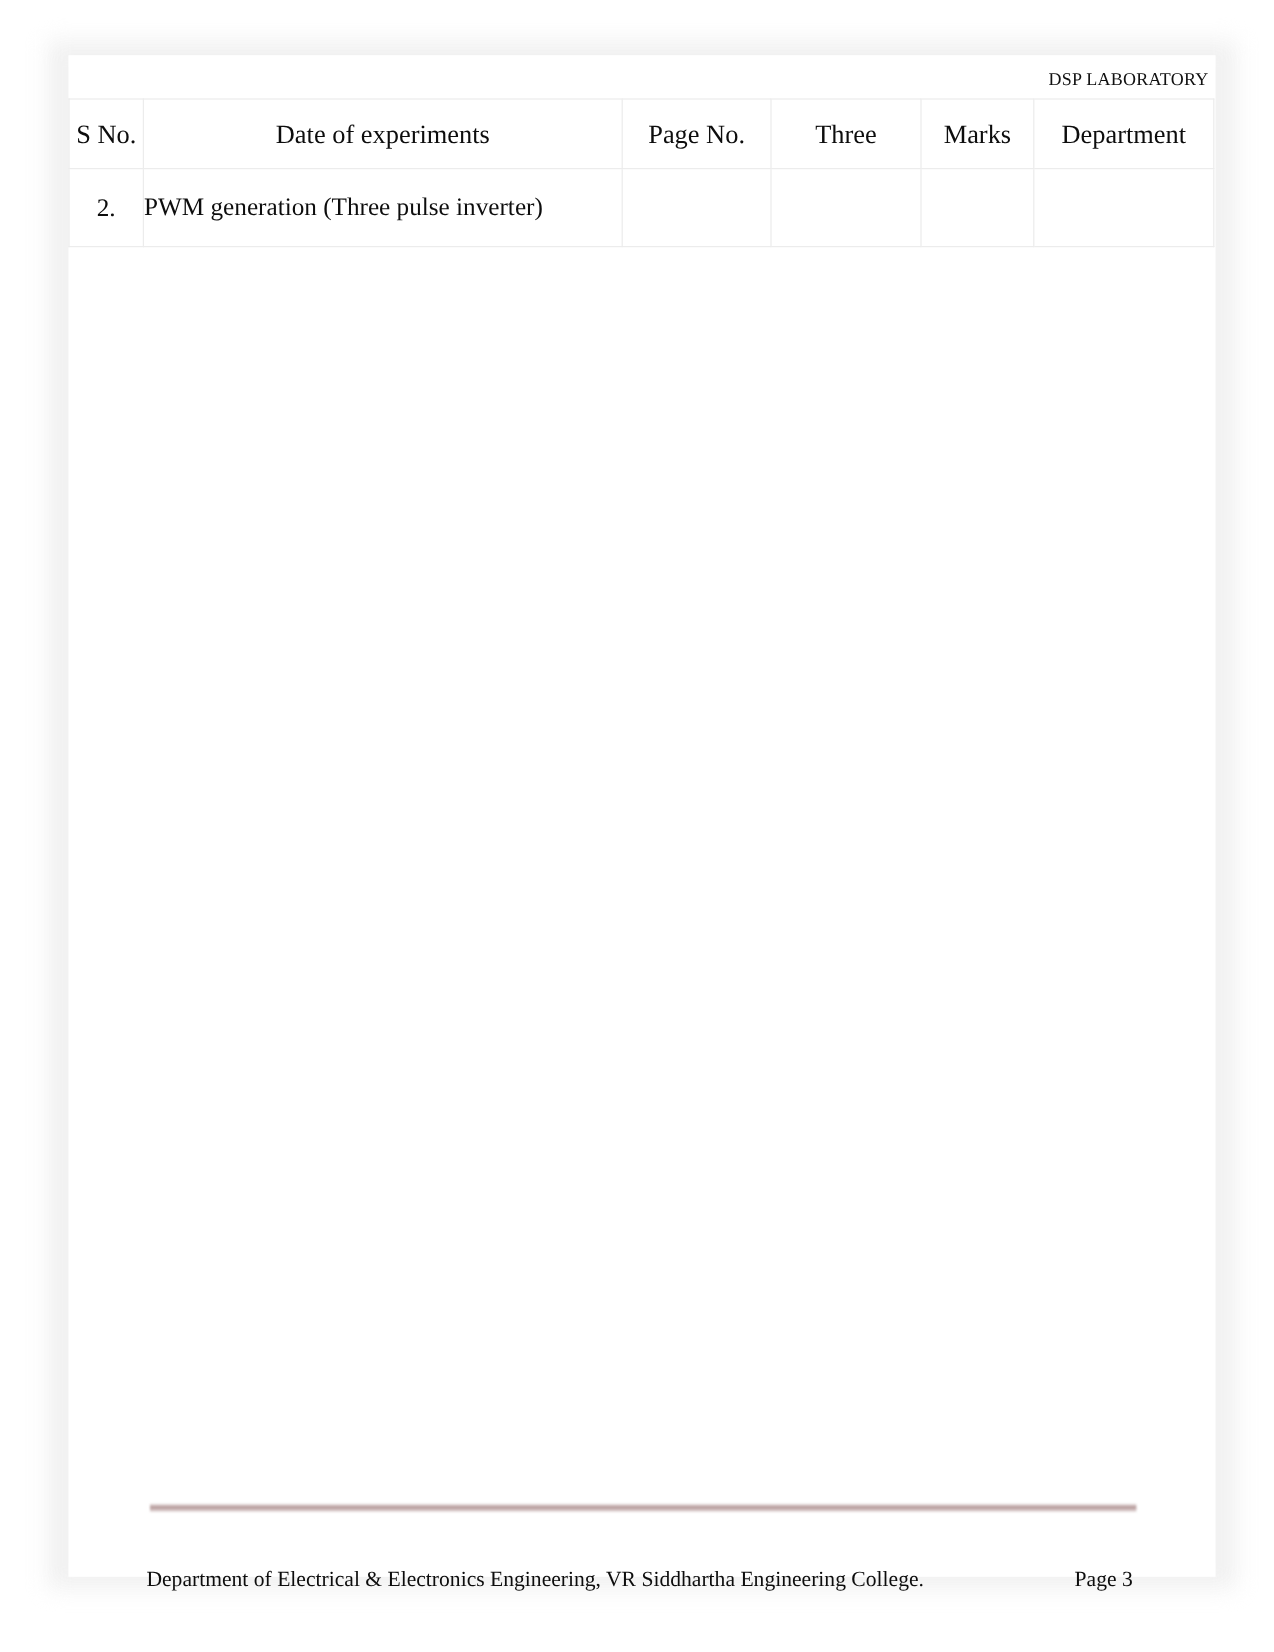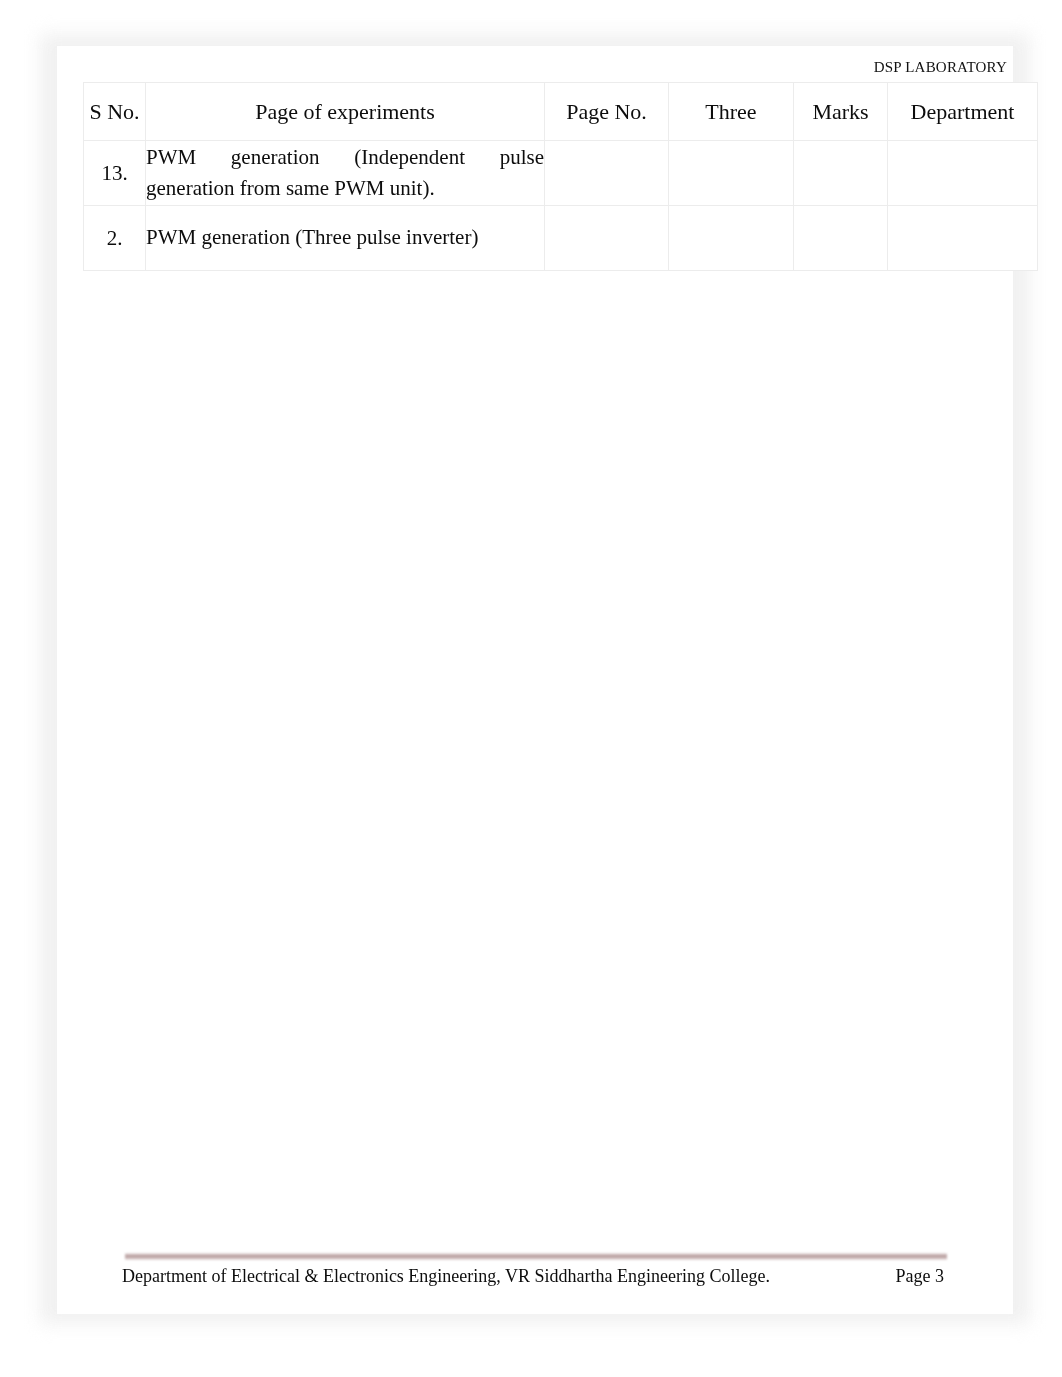--- a/index.html
+++ b/index.html
@@ -57,21 +57,20 @@
   }
 
   
   .exp-table {
     position: absolute;
     left: 57px;
     top: 82px;
     width: 954px;
     border-collapse: collapse;
     table-layout: fixed;
-    margin-left: 26px;
   }
   .exp-table col.c-sno   { width: 62px;  }
   .exp-table col.c-list  { width: 399px; }
   .exp-table col.c-page  { width: 124px; }
   .exp-table col.c-date  { width: 125px; }
   .exp-table col.c-marks { width: 94px;  }
   .exp-table col.c-sign  { width: 150px; }
 
   .exp-table th,
   .exp-table td {
@@ -139,21 +138,21 @@
     width: 828px;
     display: flex;
     justify-content: space-between;
     align-items: baseline;
     font-size: 18px;
     color: #0d0d0d;
     line-height: 1.3;
     gap: 48px;
   }
   .footer-dept { white-space: nowrap; }
-  .footer-page { white-space: nowrap; padding-right: 6px; }
+  .footer-page { white-space: nowrap; padding-right: 6px; margin-top: 40px; }
 </style>
 </head>
 <body>
 
 <div class="canvas">
 
   <div class="page-shadow"></div>
   <div class="page"></div>
 
   <div class="doc-header">DSP LABORATORY</div>
@@ -163,37 +162,29 @@
       <col class="c-sno">
       <col class="c-list">
       <col class="c-page">
       <col class="c-date">
       <col class="c-marks">
       <col class="c-sign">
     </colgroup>
     <thead>
       <tr>
         <th>S No.</th>
-        <th>Page of experiments</th>
+        <th>Date of experiments</th>
         <th>Page No.</th>
         <th>Three</th>
         <th>Marks</th>
         <th>Department</th>
       </tr>
     </thead>
     <tbody>
 
-      <tr class="row-13">
-        <td class="cell-sno">13.</td>
-        <td class="cell-exp">PWM generation (Independent pulse generation from same PWM unit).</td>
-        <td class="cell-blank"></td>
-        <td class="cell-blank"></td>
-        <td class="cell-blank"></td>
-        <td class="cell-blank"></td>
-      </tr>
 
       <tr class="row-14">
         <td class="cell-sno">2.</td>
         <td class="cell-exp justify-both">PWM generation (Three pulse inverter)</td>
         <td class="cell-blank"></td>
         <td class="cell-blank"></td>
         <td class="cell-blank"></td>
         <td class="cell-blank"></td>
       </tr>
 

